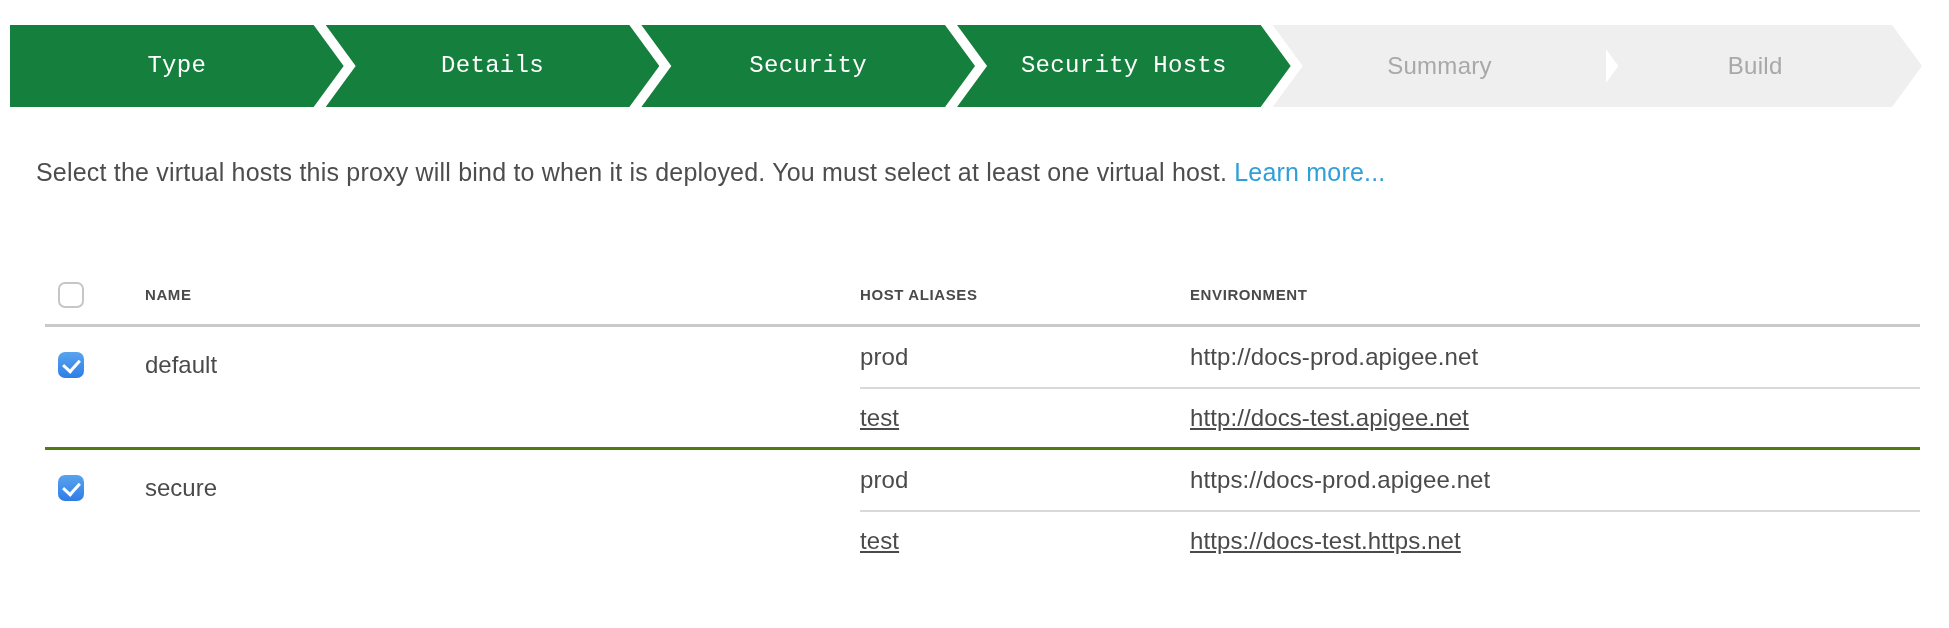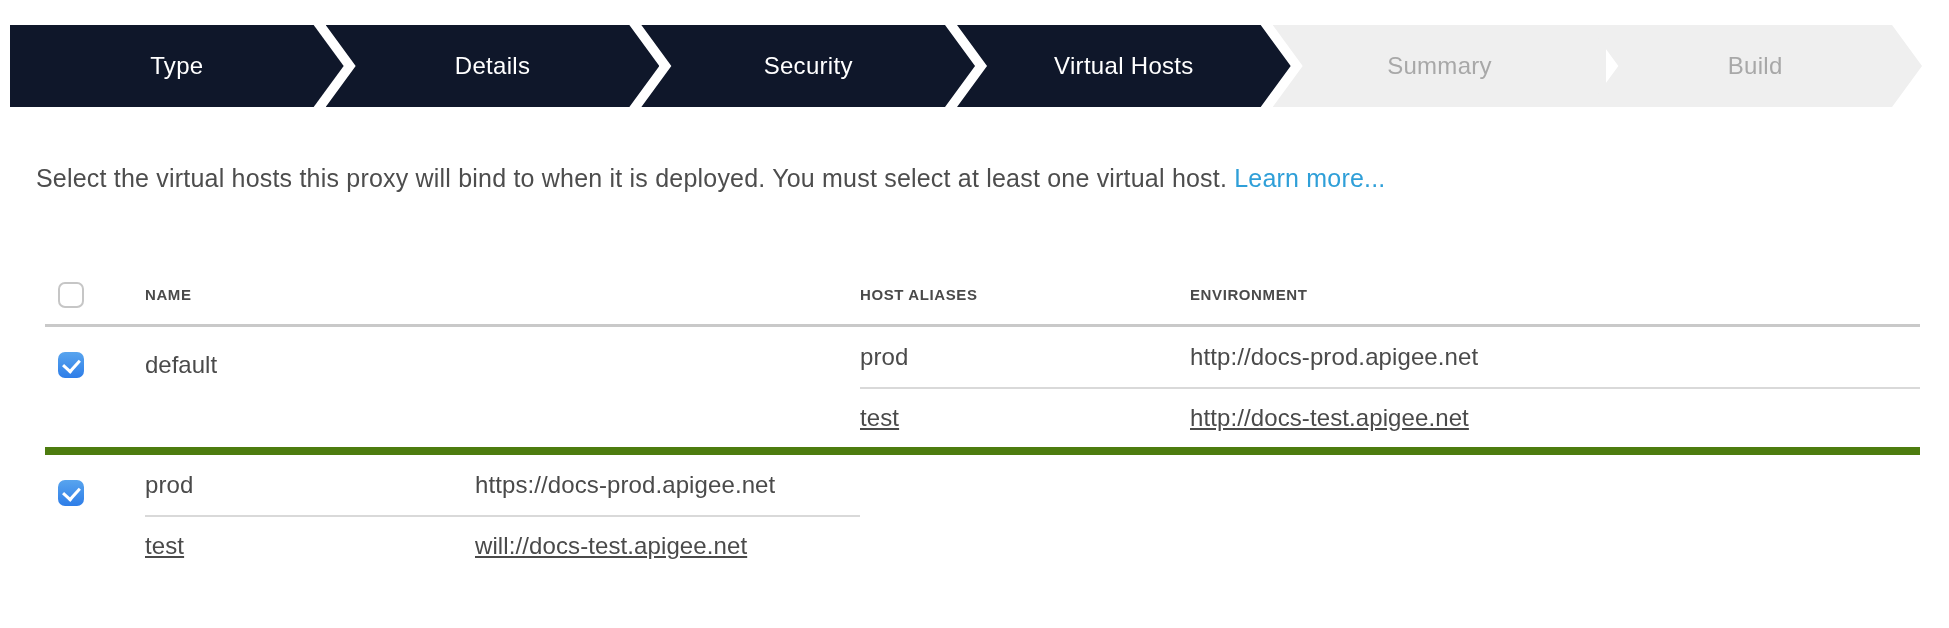--- a/index.html
+++ b/index.html
@@ -21,26 +21,26 @@
     text-align:center; font-size:24px; letter-spacing:0.3px;
     position:relative; cursor:default;
   }
   .step + .step { margin-left:-18px; }
   
   .step.first  { clip-path:polygon(0 0, calc(100% - 30px) 0, 100% 50%, calc(100% - 30px) 100%, 0 100%); }
   
   .step.mid    { clip-path:polygon(0 0, calc(100% - 30px) 0, 100% 50%, calc(100% - 30px) 100%, 0 100%, 30px 50%); }
   
   .step.last   { clip-path:polygon(0 0, 100% 0, 100% 100%, 0 100%, 30px 50%); }
-  .step.active   { background:#0f172a; color:#ffffff; }
+  .step.active   { background:#15803d; color:#ffffff;font-family:Liberation Mono, monospace; }
   .step.inactive { background:#efefef; color:#a8a8a8; }
 
   
   .instruction {
-    position:absolute; left:36px; top:164px; width:1880px;
+    position:absolute; left:36px; top:158px; width:1880px;
     font-size:25px; color:#4d4d4d; letter-spacing:0.2px;
     white-space:nowrap;
   }
   .instruction a {
     color:#2f9fd8; text-decoration:none; cursor:pointer;
   }
 
   
   .vh-table {
     position:absolute; left:45px; top:262px; width:1875px;
@@ -49,21 +49,21 @@
     display:grid; grid-template-columns:100px 715px 330px 730px;
     align-items:center; height:65px;
     border-bottom:3px solid #c9c9c9;
   }
   .col-label {
     font-size:15px; font-weight:700; letter-spacing:0.6px;
     color:#4a4a4a; text-transform:uppercase;
   }
   .group {
     display:grid; grid-template-columns:100px 715px 1060px;
-    border-bottom:8px solid #4d7c0f;
+    border-bottom:3px solid #4d7c0f;
   }
   .group:last-child { border-bottom:none; }
   .cb-cell   { height:76px; display:flex; align-items:center; padding-left:13px; }
   .name-cell { height:76px; display:flex; align-items:center; font-size:24px; color:#4a4a4a; }
   .sub-rows  { display:block; }
   .sub-row {
     display:grid; grid-template-columns:330px 730px;
     align-items:center; height:60px;
   }
   .sub-row + .sub-row { border-top:2px solid #d9d9d9;text-decoration:underline; }
@@ -88,21 +88,21 @@
     transform:rotate(42deg);
   }
 </style>
 </head>
 <body>
 
 <div class="stepper">
   <div class="step first active">Type</div>
   <div class="step mid active">Details</div>
   <div class="step mid active">Security</div>
-  <div class="step mid active">Virtual Hosts</div>
+  <div class="step mid active">Security Hosts</div>
   <div class="step last inactive">Summary</div>
   <div class="step mid inactive">Build</div>
 </div>
 
 <div class="instruction">
   <span>Select the virtual hosts this proxy will bind to when it is deployed. You must select at least one virtual host.</span>
   <a href="#">Learn more...</a>
 </div>
 
 <div class="vh-table">
@@ -130,25 +130,26 @@
         <div class="env-cell">test</div>
         <div class="alias-cell">http://docs-test.apigee.net</div>
       </div>
     </div>
   </div>
 
   <div class="group">
     <div class="cb-cell">
       <span class="checkbox checked"></span>
     </div>
+    <div class="name-cell">secure</div>
     <div class="sub-rows">
       <div class="sub-row">
         <div class="env-cell">prod</div>
         <div class="alias-cell">https://docs-prod.apigee.net</div>
       </div>
       <div class="sub-row">
         <div class="env-cell">test</div>
-        <div class="alias-cell">will://docs-test.apigee.net</div>
+        <div class="alias-cell">https://docs-test.https.net</div>
       </div>
     </div>
   </div>
 
 </div>
 
 </body></html>

